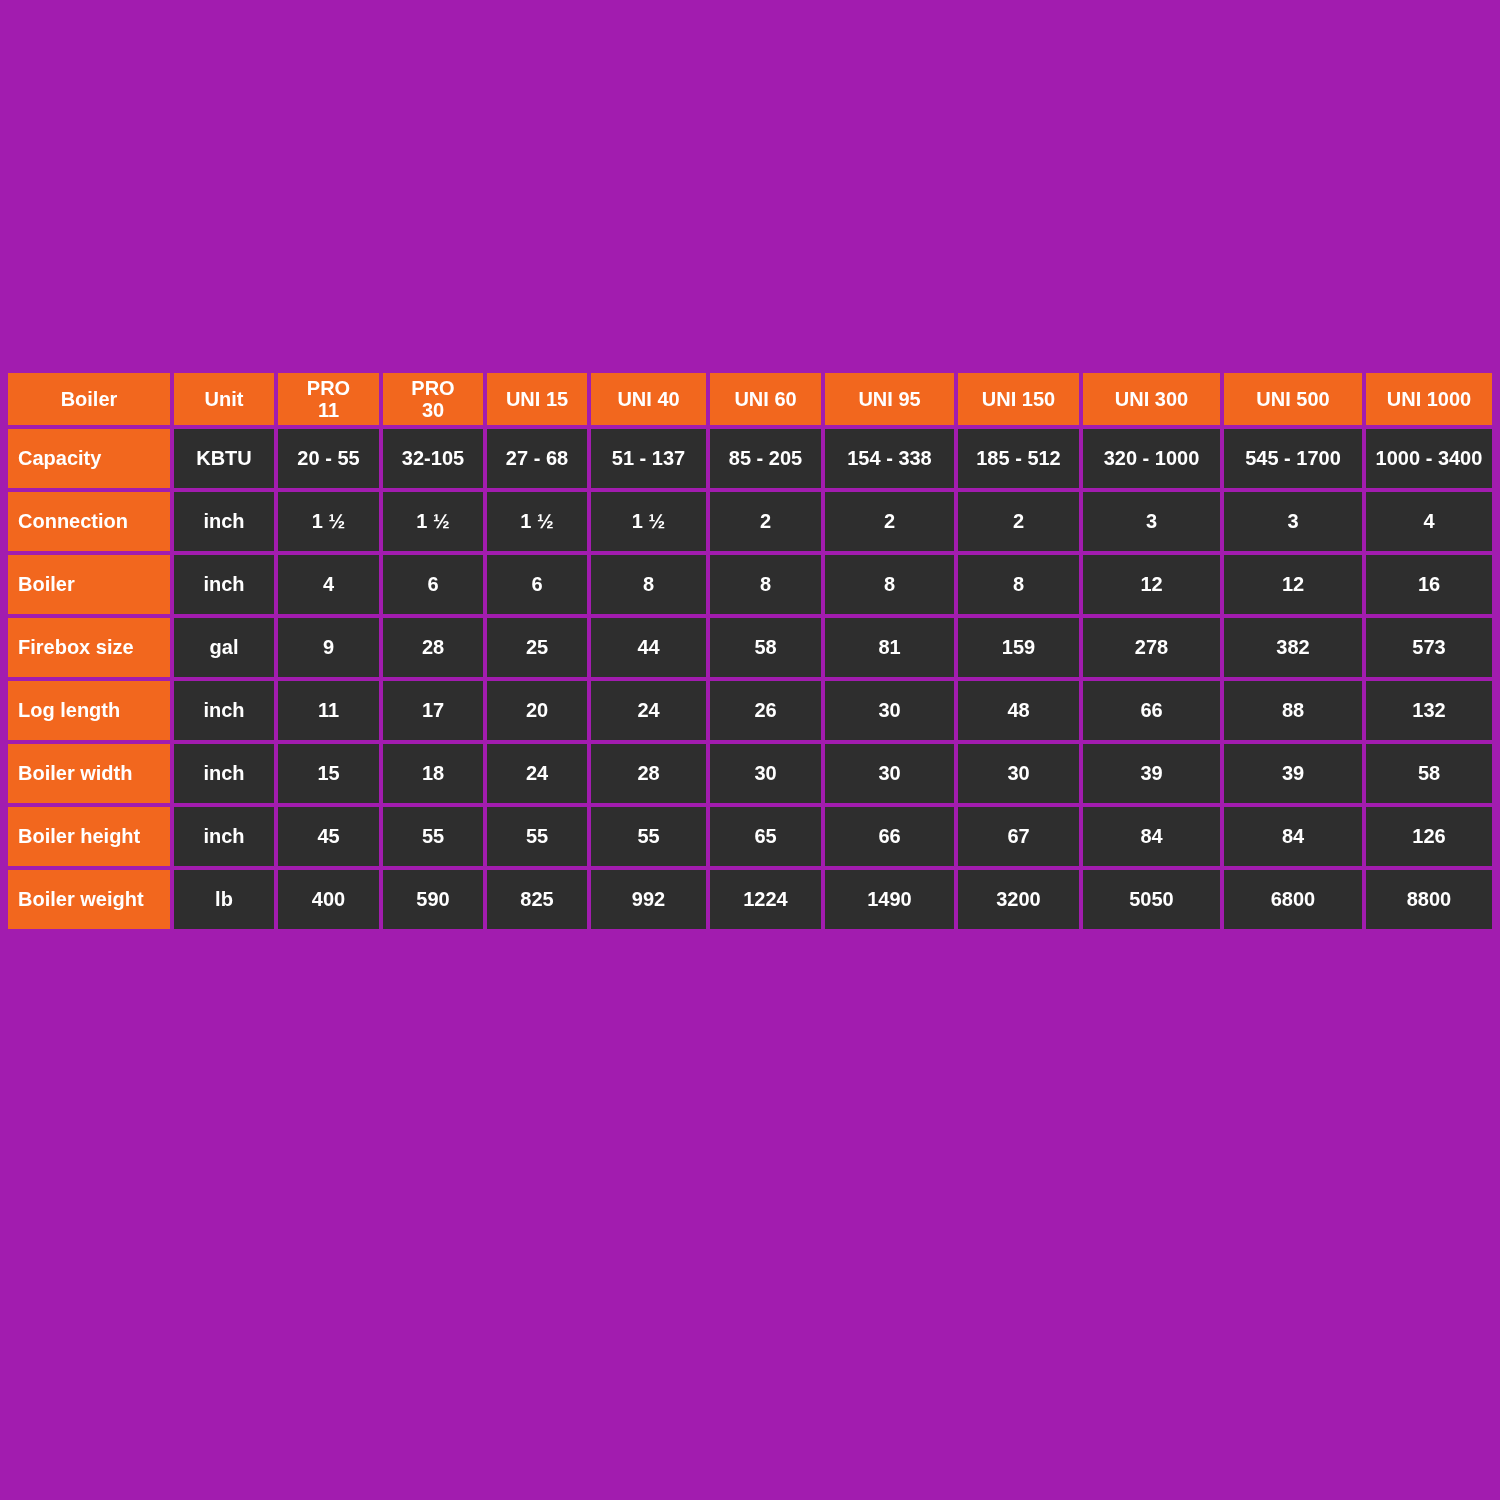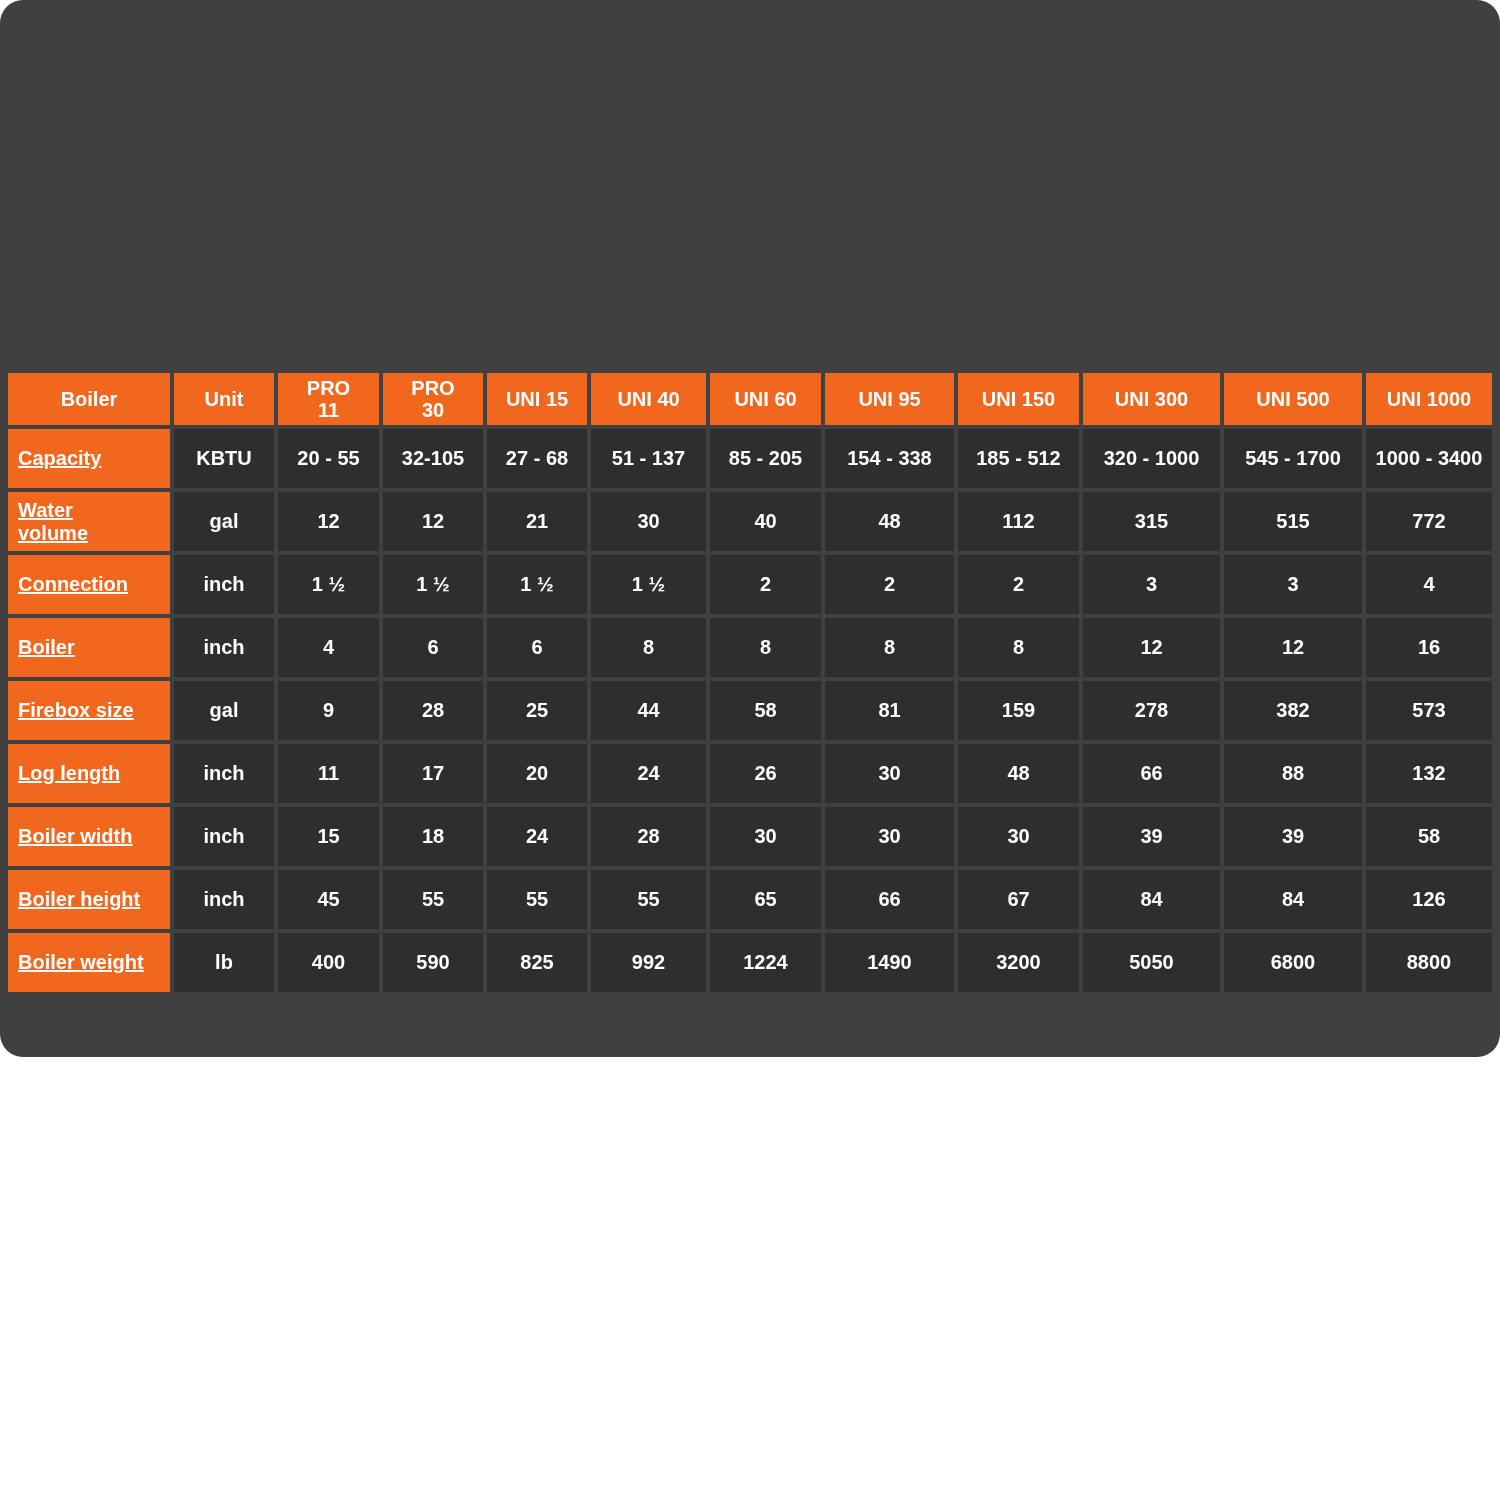--- a/index.html
+++ b/index.html
@@ -8,24 +8,23 @@
   }
   body {
     width: 1500px;
     height: 1500px;
     background: #ffffff;
     font-family: "Liberation Sans", sans-serif;
   }
   .canvas {
     position: relative;
     width: 1500px;
-    height: 1057px;
-    background: #404040;
+    height: 1500px;
+    background: #a21caf;
     overflow: hidden;
-    border-radius: 23px;
   }
   table.spec {
     position: absolute;
     left: 4px;
     top: 369px;
     width: 1492px;
     table-layout: fixed;
     border-collapse: separate;
     border-spacing: 4px;
   }
@@ -50,21 +49,20 @@
   }
   .cell-orange {
     background: #F2671E;
   }
   .cell-dark {
     background: #2E2E2E;
   }
   .label-cell {
     text-align: left !important;
     padding-left: 10px !important;
-    text-decoration: underline;
   }
 </style>
 </head>
 <body>
 
 <div class="canvas">
   <table class="spec">
     <colgroup>
         <col style="width: 162px;">
         <col style="width: 100px;">
@@ -106,35 +104,20 @@
           <td class="cell-dark">27 - 68</td>
           <td class="cell-dark">51 - 137</td>
           <td class="cell-dark">85 - 205</td>
           <td class="cell-dark">154 - 338</td>
           <td class="cell-dark">185 - 512</td>
           <td class="cell-dark">320 - 1000</td>
           <td class="cell-dark">545 - 1700</td>
           <td class="cell-dark">1000 - 3400</td>
         </tr>
         <tr>
-          <th class="cell-orange label-cell">Water
-volume</th>
-          <td class="cell-dark">gal</td>
-          <td class="cell-dark">12</td>
-          <td class="cell-dark">12</td>
-          <td class="cell-dark">21</td>
-          <td class="cell-dark">30</td>
-          <td class="cell-dark">40</td>
-          <td class="cell-dark">48</td>
-          <td class="cell-dark">112</td>
-          <td class="cell-dark">315</td>
-          <td class="cell-dark">515</td>
-          <td class="cell-dark">772</td>
-        </tr>
-        <tr>
           <th class="cell-orange label-cell">Connection</th>
           <td class="cell-dark">inch</td>
           <td class="cell-dark">1 ½</td>
           <td class="cell-dark">1 ½</td>
           <td class="cell-dark">1 ½</td>
           <td class="cell-dark">1 ½</td>
           <td class="cell-dark">2</td>
           <td class="cell-dark">2</td>
           <td class="cell-dark">2</td>
           <td class="cell-dark">3</td>

